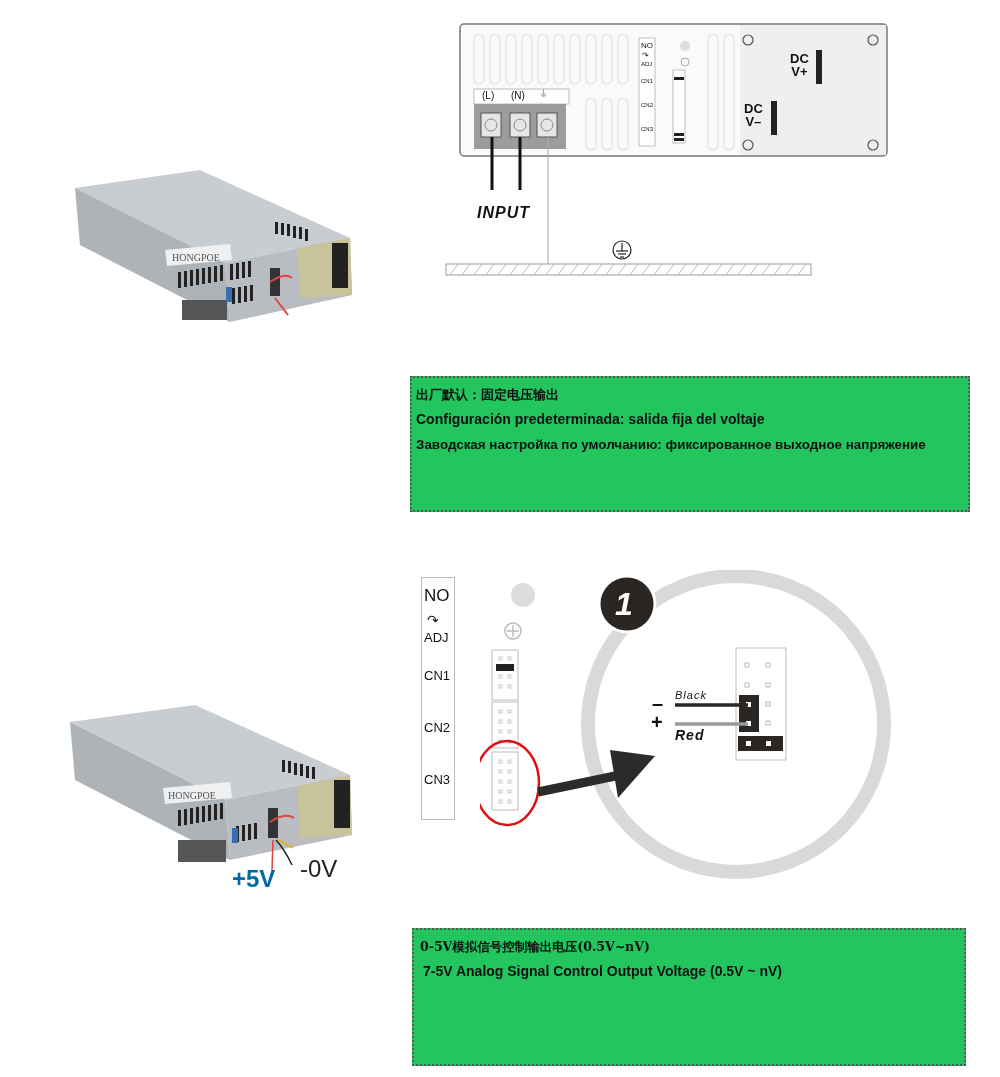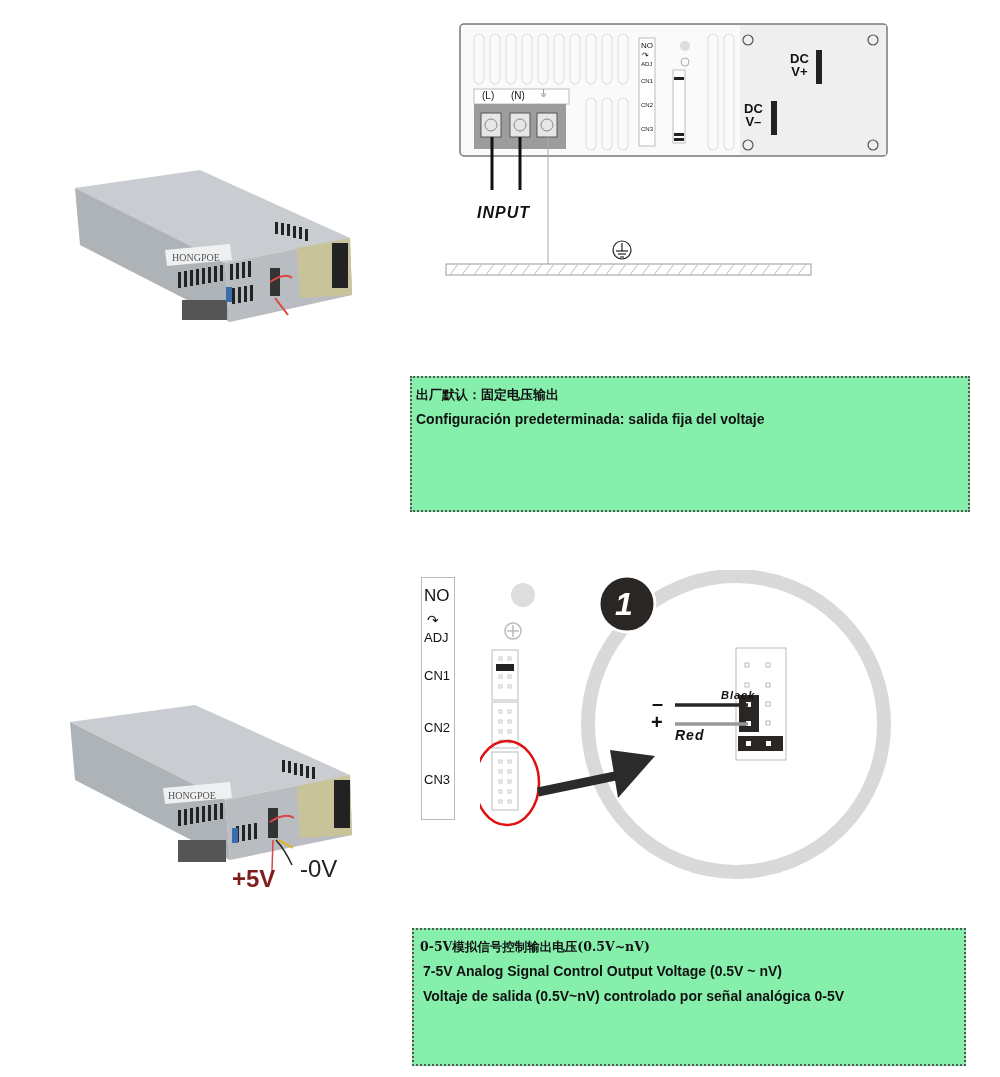--- a/index.html
+++ b/index.html
@@ -1,19 +1,19 @@
 <!DOCTYPE html>
 <html><head>
 <meta charset="utf-8">
 <style>
   html,body{margin:0;padding:0;background:#fff;}
   body{width:1000px;height:1077px;position:relative;overflow:hidden;font-family:"Liberation Sans",sans-serif;color:#111;}
   .abs{position:absolute;}
   .psu{position:absolute;}
-  .infobox{position:absolute;border:2px dotted #555;box-sizing:border-box;background:#86efac;}
+  .infobox{position:absolute;border:2px dotted #555;box-sizing:border-box;background:#22c55e;}
   .infobox .line{font-weight:bold;font-size:14px;line-height:25px;white-space:nowrap;}
   .infobox .line.ko{font-weight:normal;font-family:"DejaVu Serif",serif;color:#333;font-size:13.5px;}
   .infobox .line.zh{font-family:"DejaVu Sans",sans-serif;font-size:13px;}
 </style>
 </head>
 <body>
 
 <div class="psu" style="left:60px;top:160px;width:320px;height:170px;">
   <svg width="320" height="170" viewBox="0 0 320 170">
     <polygon points="15,28 140,10 290,78 165,103" fill="#c9cdd1"></polygon>
@@ -171,20 +171,21 @@
   <div class="abs" style="left:304px;top:82px;font-weight:bold;font-size:13px;line-height:13px;text-align:center;">
     <div>DC</div>
     <div>V–</div>
   </div>
   <span class="abs" style="left:37px;top:184px;font-weight:bold;font-style:italic;font-size:16px;letter-spacing:1px;">INPUT</span>
 </div>
 
 <div class="infobox" style="left:410px;top:376px;width:560px;height:136px;padding:4px 0 0 4px;">
   <div class="line zh">出厂默认：固定电压输出</div>
   <div class="line">Configuración predeterminada: salida fija del voltaje</div>
+  <div class="line" style="font-size:13.4px;">Заводская настройка по умолчанию: фиксированное выходное напряжение</div>
 </div>
 
 <div class="psu" style="left:60px;top:700px;width:320px;height:200px;">
   <svg width="320" height="200" viewBox="0 0 320 200">
     <polygon points="10,22 135,5 290,75 165,100" fill="#c9cdd1"></polygon>
     <polygon points="10,22 165,100 170,160 15,80" fill="#aeb3b8"></polygon>
     <polygon points="165,100 290,75 292,135 170,160" fill="#b9bdc1"></polygon>
     <g fill="#222">
       <rect x="222" y="60" width="3" height="12"></rect>
         <rect x="228" y="61" width="3" height="12"></rect>
@@ -212,21 +213,21 @@
     <rect x="118" y="140" width="48" height="22" fill="#555"></rect>
     <rect x="172" y="128" width="6" height="15" fill="#3a6db0"></rect>
     <polygon points="237,86 290,75 292,135 240,138" fill="#c9c39a"></polygon>
     <rect x="274" y="80" width="16" height="48" fill="#222"></rect>
     <rect x="208" y="108" width="10" height="30" fill="#333"></rect>
     <path d="M210,122 Q225,112 234,118" stroke="#d44" stroke-width="2" fill="none"></path>
     <path d="M213,140 L212,170" stroke="#d44" stroke-width="1.5" fill="none"></path>
     <path d="M216,140 Q225,150 232,165" stroke="#222" stroke-width="1.5" fill="none"></path>
     <path d="M218,140 Q228,145 233,148" stroke="#e9b400" stroke-width="1.5" fill="none"></path>
   </svg>
-  <span class="abs" style="left:172px;top:165px;font-size:24px;font-weight:bold;color:#7f1d1d;">+5V</span>
+  <span class="abs" style="left:172px;top:165px;font-size:24px;font-weight:bold;color:#0369a1;">+5V</span>
   <span class="abs" style="left:240px;top:155px;font-size:24px;color:#222;">-0V</span>
 </div>
 
 <div class="abs" style="left:421px;top:577px;width:34px;height:243px;border:1px solid #bbb;box-sizing:border-box;background:#fff;">
   <span class="abs" style="left:2px;top:8px;font-size:17px;">NO</span>
   <span class="abs" style="left:5px;top:34px;font-size:14px;">↷</span>
   <span class="abs" style="left:2px;top:52px;font-size:13px;">ADJ</span>
   <span class="abs" style="left:2px;top:90px;font-size:13px;">CN1</span>
   <span class="abs" style="left:2px;top:142px;font-size:13px;">CN2</span>
   <span class="abs" style="left:2px;top:194px;font-size:13px;">CN3</span>
@@ -301,20 +302,19 @@
       <rect x="266" y="151" width="5" height="5"></rect>
     <rect x="266" y="171" width="5" height="5"></rect>
       <rect x="286" y="171" width="5" height="5"></rect>
   </g>
   <line x1="195" y1="135" x2="268" y2="135" stroke="#2a2624" stroke-width="3.5"></line>
   <line x1="195" y1="154" x2="268" y2="154" stroke="#999" stroke-width="3.5"></line>
 </svg>
 <span class="abs" style="left:615px;top:586px;color:#fff;font-weight:bold;font-style:italic;font-size:32px;">1</span>
 <span class="abs" style="left:652px;top:692px;font-weight:bold;font-size:20px;">–</span>
 <span class="abs" style="left:651px;top:711px;font-weight:bold;font-size:20px;">+</span>
-<span class="abs" style="left:675px;top:689px;font-weight:bold;font-style:italic;font-size:11px;letter-spacing:1px;margin-left:46px;">Black</span>
+<span class="abs" style="left:675px;top:689px;font-weight:normal;font-style:italic;font-size:11px;letter-spacing:1px;">Black</span>
 <span class="abs" style="left:675px;top:727px;font-weight:bold;font-style:italic;font-size:14px;letter-spacing:1px;">Red</span>
 
 <div class="infobox" style="left:412px;top:928px;width:554px;height:138px;padding:4px 0 0 6px;">
   <div class="line" style="font-family:'DejaVu Serif',serif;font-size:12.5px;">0-5V模拟信号控制输出电压(0.5V~nV)</div>
   <div class="line" style="padding-left:3px;">7-5V Analog Signal Control Output Voltage (0.5V ~ nV)</div>
-  <div class="line" style="padding-left:3px;">Voltaje de salida (0.5V~nV) controlado por señal analógica 0-5V</div>
 </div>
 
 </body></html>

